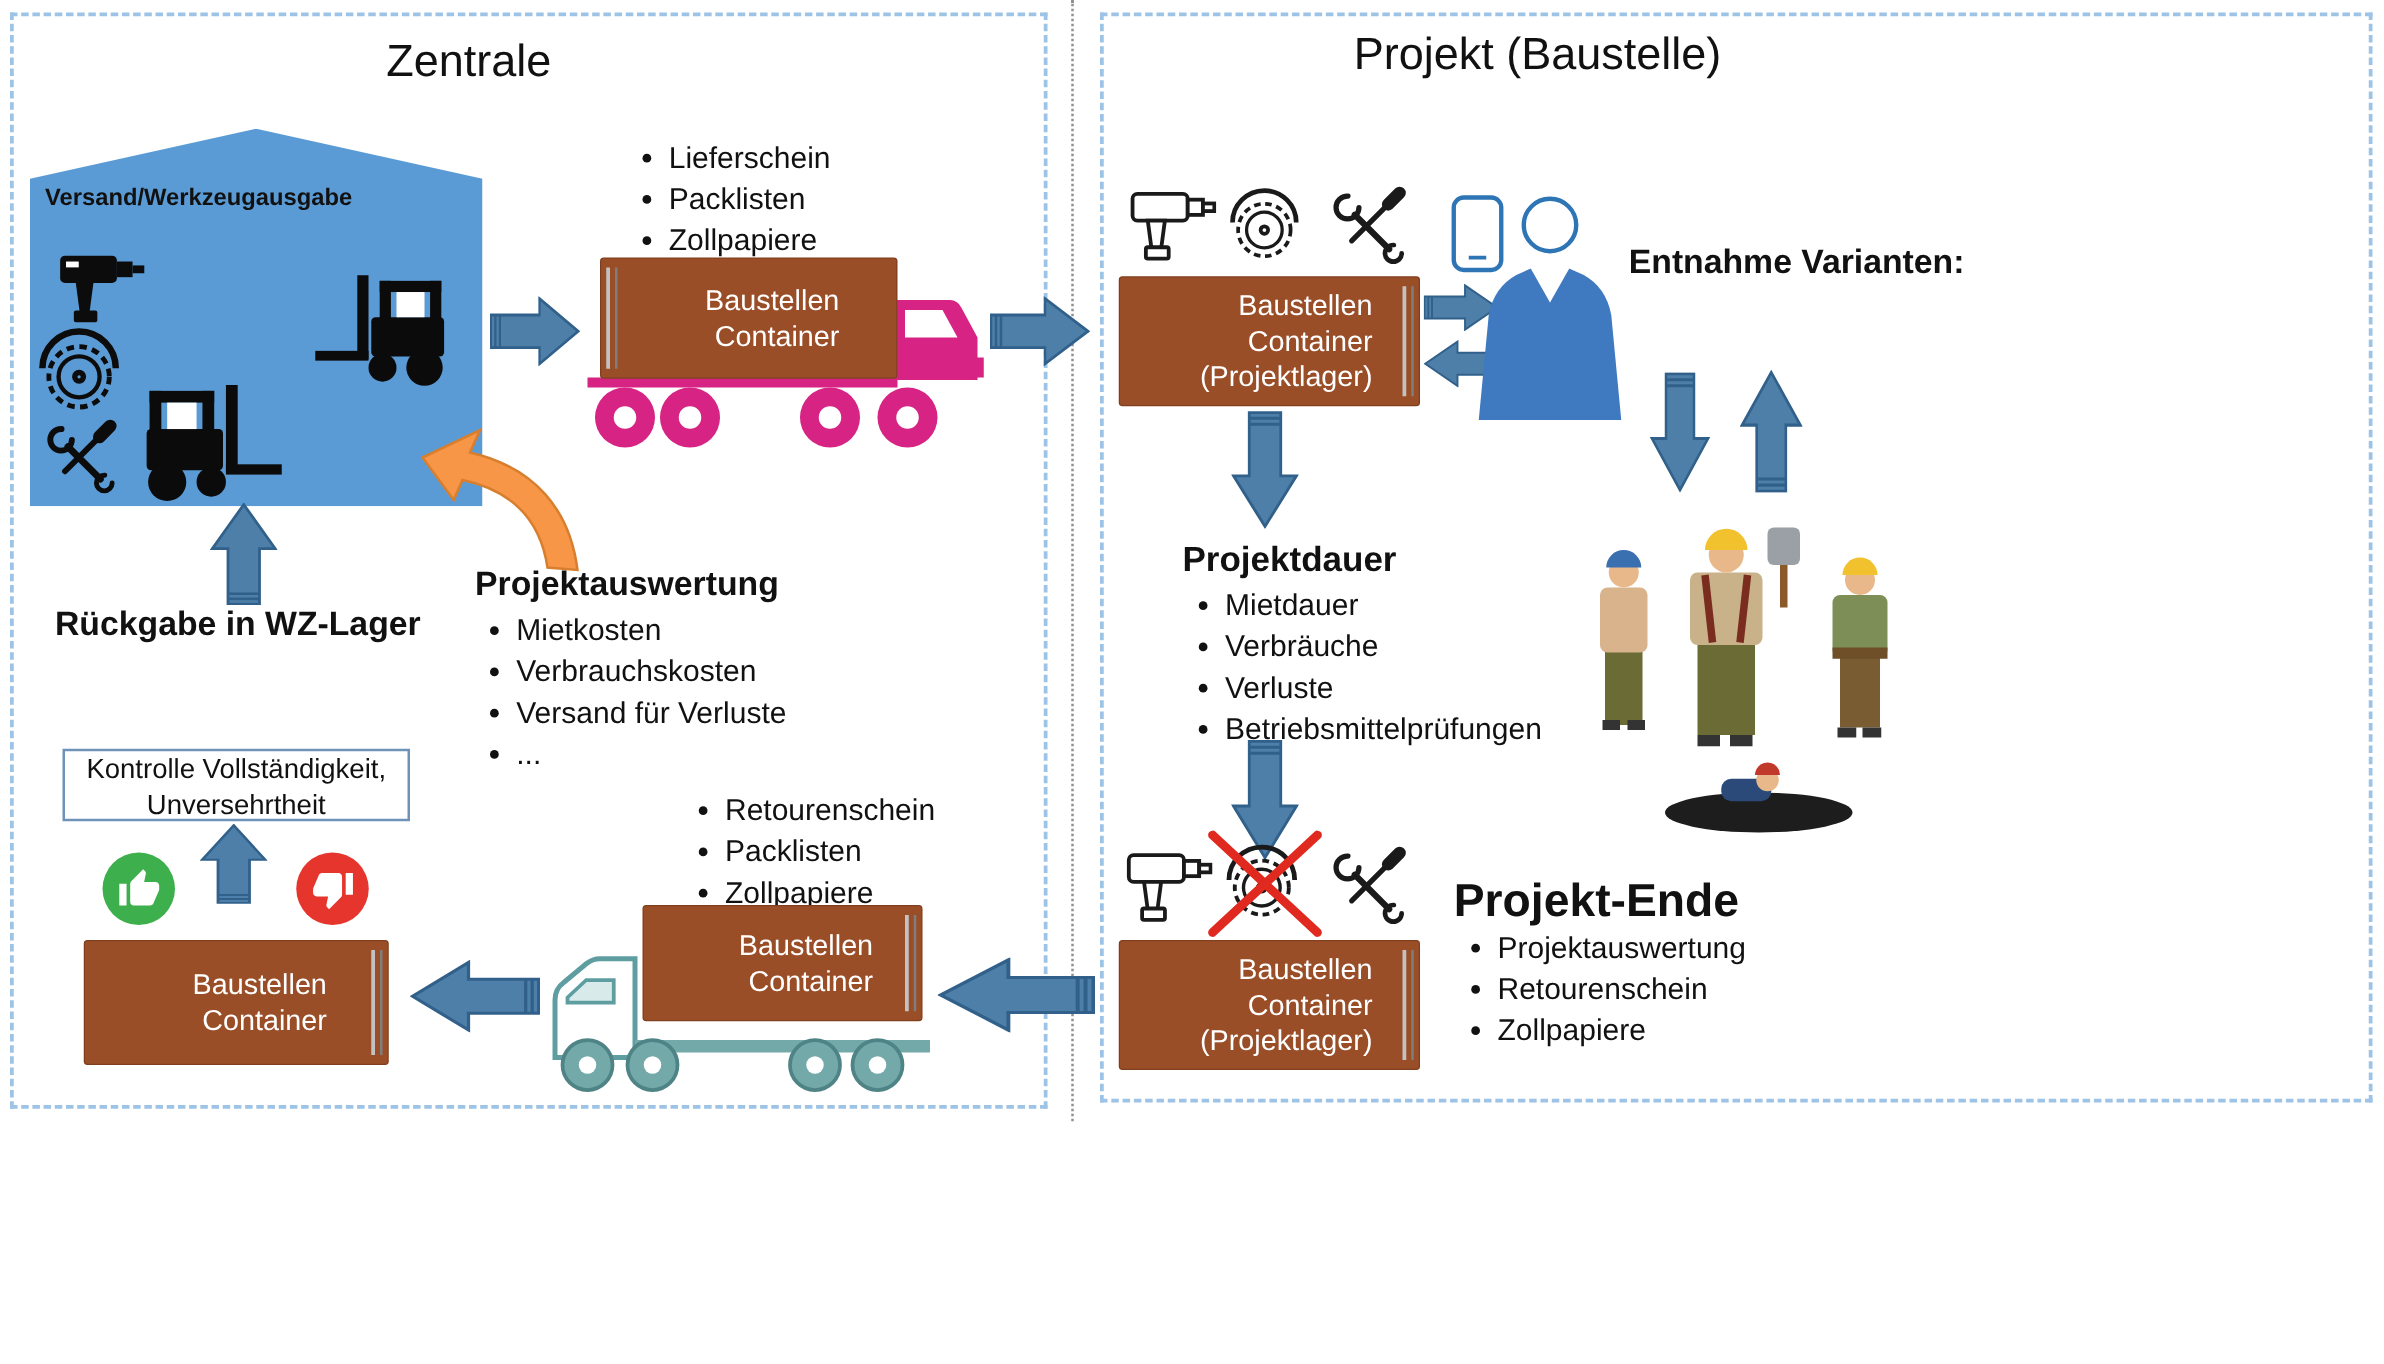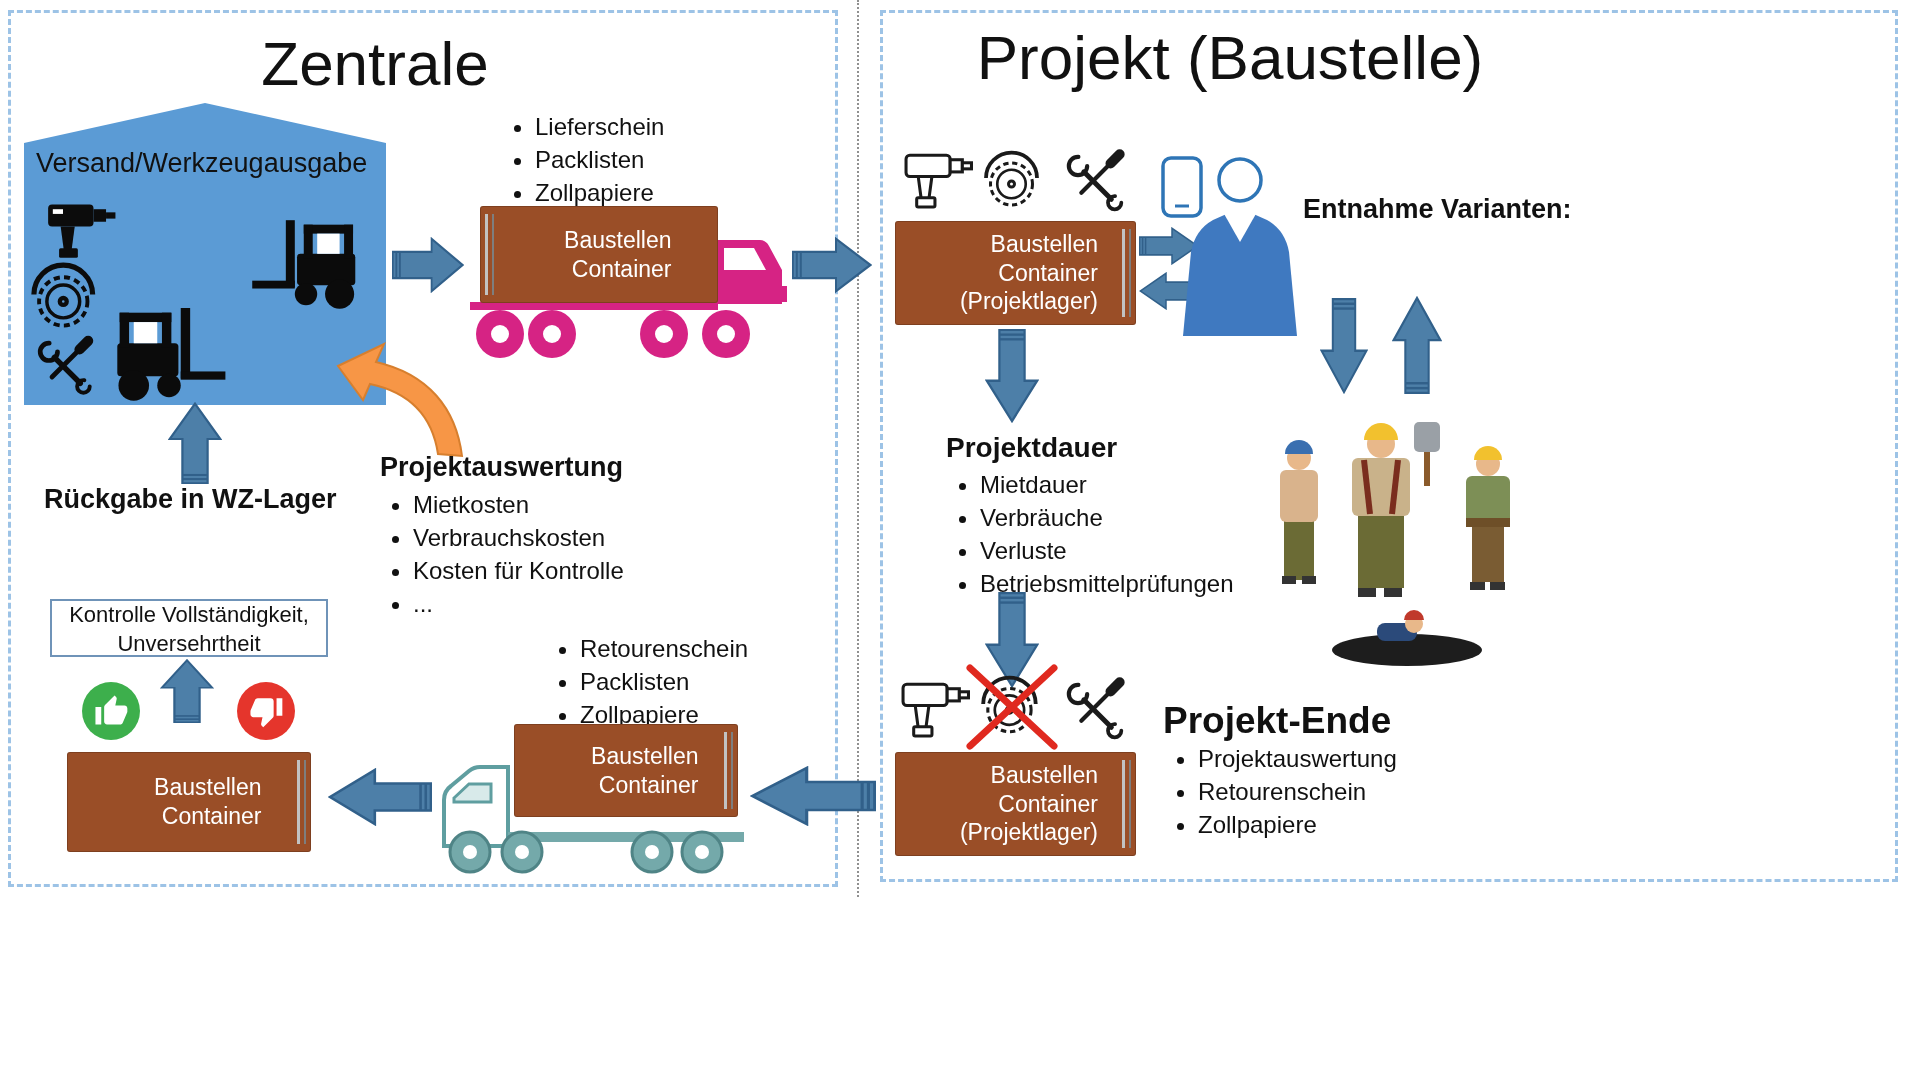--- a/index.html
+++ b/index.html
@@ -2,33 +2,33 @@
 <html><head>
 <meta charset="utf-8">
 <style>
   *{box-sizing:border-box;margin:0;padding:0}
   html,body{background:#fff}
   body{font-family:"Liberation Sans",sans-serif;color:#111}
   .canvas{position:relative;width:1907px;height:1091px;background:#fff;overflow:hidden}
   .abs{position:absolute}
   .dashed-box{position:absolute;border:3px dashed #9dc3e6}
   .divider{position:absolute;width:0;border-left:2px dotted #909090}
-  .section-title{position:absolute;font-size:62px;font-weight:400;text-align:center;white-space:nowrap}
+  .section-title{position:absolute;font-size:36px;font-weight:400;text-align:center;white-space:nowrap}
   .h2{position:absolute;font-size:27px;font-weight:700;white-space:nowrap}
   .blist{position:absolute;font-size:24px;list-style:disc;padding-left:30px}
   .blist li{margin:5px 0;white-space:nowrap}
   .container{position:absolute;background:#9a4e27;border-radius:3px;color:#fff;display:flex;align-items:center;justify-content:center;text-align:right;font-size:23px;line-height:1.25;box-shadow:inset 0 0 0 1px rgba(0,0,0,.18)}
   .clabel{display:inline-block}
   .door{position:absolute;top:8px;bottom:8px;width:9px;border-left:3px solid #c2c2c2;border-right:2px solid #7e7e7e}
   .door-right{right:5px}.door-left{left:5px}
   .arrow{position:absolute;fill:#4d7fa8;stroke:#31608a;stroke-width:2.5}
   .kbox{position:absolute;border:2px solid #6f93b8;background:#fff;display:flex;justify-content:center;text-align:center;font-size:22px;line-height:1.3}
   .thumb{position:absolute;border-radius:50%;display:flex;align-items:center;justify-content:center}
   .thumb svg{width:60%;height:60%}
-  .wh-label{position:absolute;font-size:27px;font-weight:400;white-space:nowrap}
+  .wh-label{position:absolute;font-size:19px;font-weight:700;white-space:nowrap}
 </style>
 </head>
 <body>
 
 <div class="canvas">
 
   <svg width="0" height="0" style="position:absolute" aria-hidden="true">
     <defs>
       <g id="ar-right">
         <polygon points="1,16 55,16 55,2 98,30 55,58 55,44 1,44"></polygon>
@@ -153,21 +153,21 @@
     </svg>
 
   <svg class="abs" style="left:332px;top:342px;width:148px;height:118px" viewBox="0 0 148 118" preserveAspectRatio="none">
     <path d="M6,24 L52,2 L44,20 C96,32 124,66 130,114 L106,112 C100,72 76,50 38,42 L31,58 Z" fill="#f79646" stroke="#d77f2e" stroke-width="2"></path>
   </svg>
 
   <div class="h2" style="left:380px;top:452px">Projektauswertung</div>
   <ul class="blist" style="left:383px;top:486px">
     <li>Mietkosten</li>
     <li>Verbrauchskosten</li>
-    <li>Kosten für Kontrolle</li>
+    <li>Versand für Verluste</li>
     <li>...</li>
   </ul>
 
   <div class="h2" style="left:44px;top:484px">Rückgabe in WZ-Lager</div>
 
   <svg class="arrow" viewBox="0 0 60 100" preserveAspectRatio="none" style="left:168px;top:402px;width:54px;height:82px">
       <use href="#ar-up"></use>
     </svg>
 
   <div class="kbox" style="left:50px;top:599px;width:278px;height:58px">

